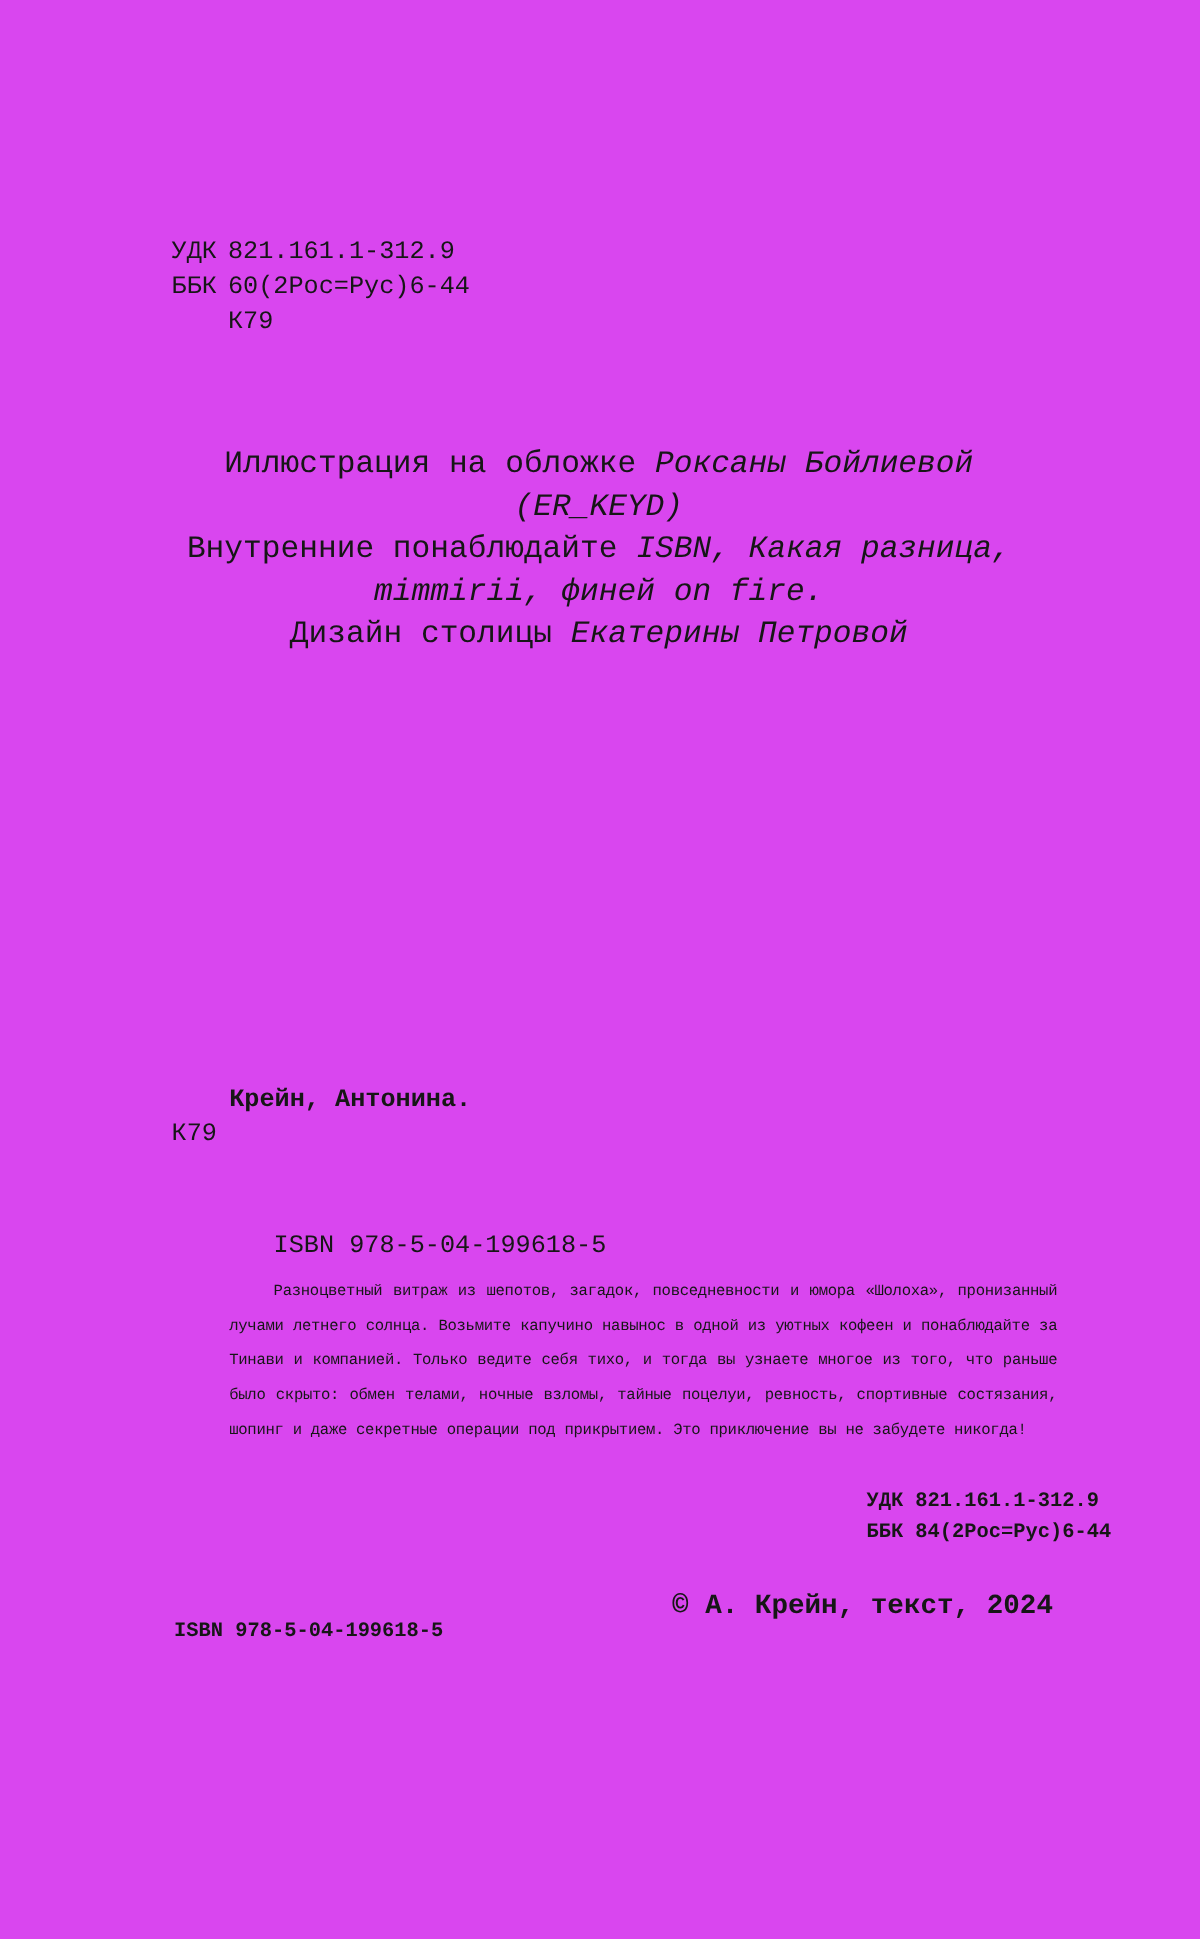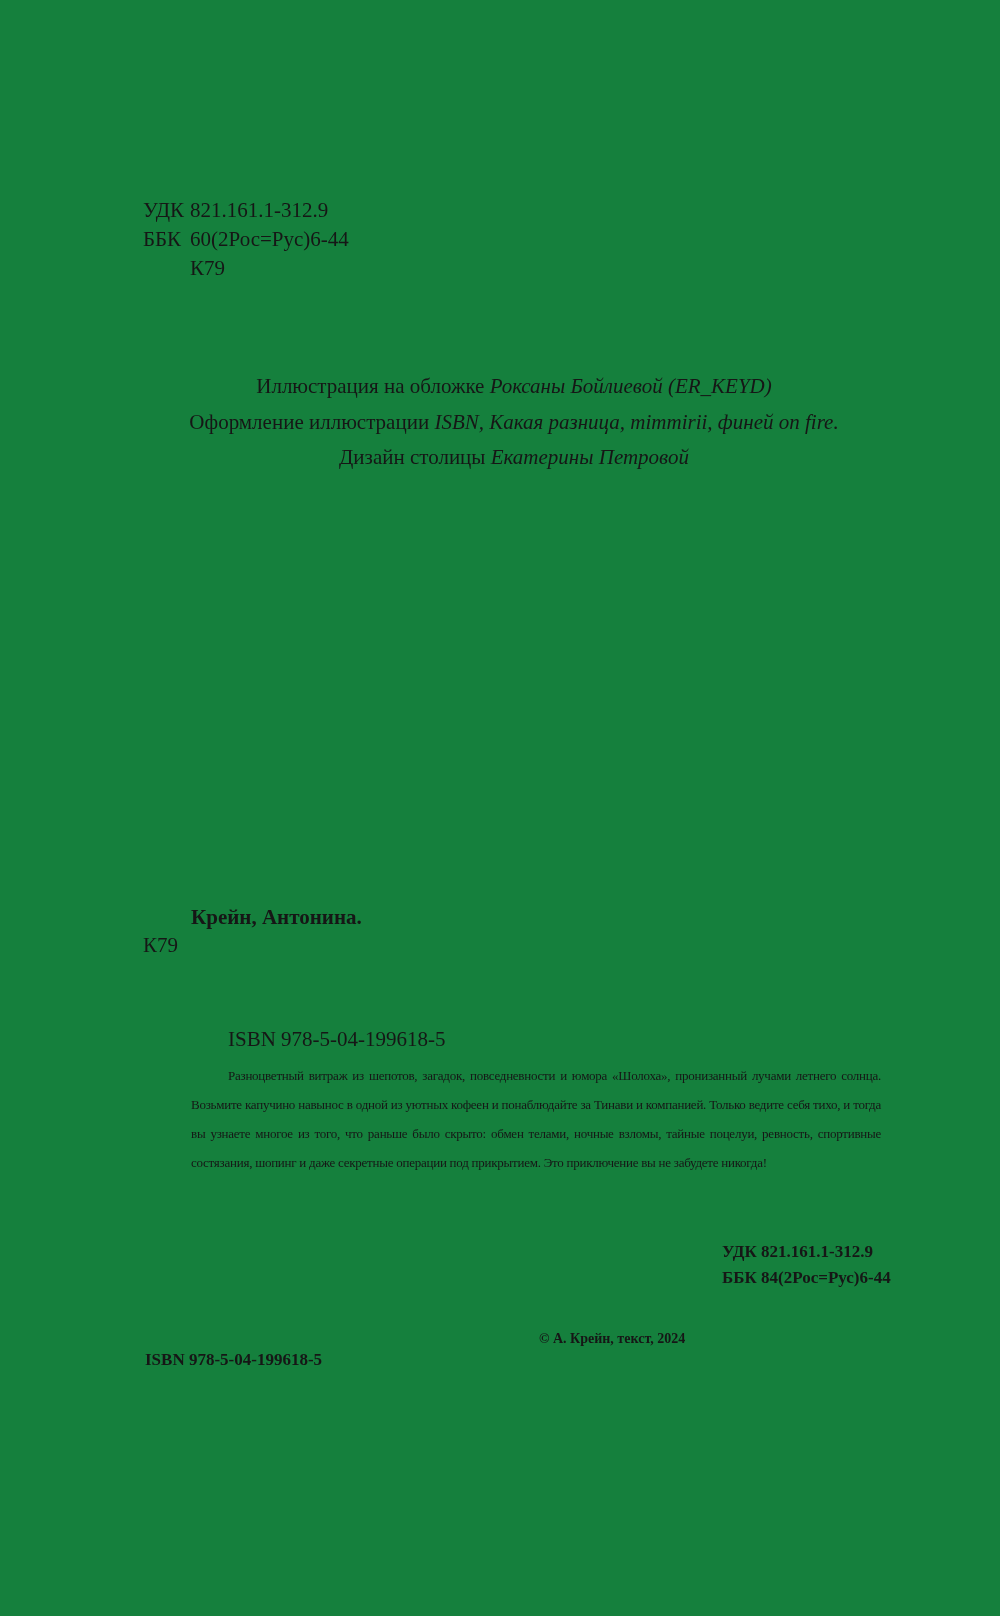--- a/index.html
+++ b/index.html
@@ -1,44 +1,44 @@
 <!DOCTYPE html>
 <html><head>
 <meta charset="utf-8">
 <style>
   * { margin: 0; padding: 0; box-sizing: border-box; }
   html, body { background: #e8e8e8; }
   .page {
     position: relative;
     width: 1000px;
     height: 1616px;
-    background: #15803d;
-    font-family: Liberation Serif, serif;
+    background: #d946ef;
+    font-family: Liberation Mono, monospace;
     color: #161616;
     overflow: hidden;
     margin: 0 auto;
   }
   
   .udc-top {
     position: absolute;
     left: 143px;
     top: 196px;
     font-size: 21px;
     line-height: 29px;
   }
   .udc-top .row { white-space: nowrap; }
   .udc-top .lbl { display: inline-block; width: 47px; }
   
   .credits {
     position: absolute;
-    left: 134px;
+    left: 119px;
     top: 369px;
     width: 760px;
     text-align: center;
-    font-size: 21px;
+    font-size: 26px;
     line-height: 35.5px;
   }
   .credits .it { font-style: italic; }
   
   .catalog {
     position: absolute;
     left: 191px;
     top: 904px;
     width: 692px;
     font-size: 21px;
@@ -79,23 +79,23 @@
   
   .footer-isbn {
     position: absolute;
     left: 145px;
     top: 1350px;
     font-size: 17px;
     font-weight: bold;
   }
   .footer-copyright {
     position: absolute;
-    left: 539px;
+    left: 560px;
     top: 1326px;
-    font-size: 14px;
+    font-size: 23px;
     font-weight: bold;
     line-height: 25px;
   }
 </style>
 </head>
 <body>
 
 <div class="page">
 
   <div class="udc-top">
@@ -108,21 +108,21 @@
     <div class="row">
       <span class="lbl"></span><span>К79</span>
     </div>
   </div>
 
   <div class="credits">
     <div>
       <span>Иллюстрация на обложке </span><span class="it">Роксаны Бойлиевой (ER_KEYD)</span>
     </div>
     <div>
-      <span>Оформление иллюстрации </span><span class="it">ISBN, Какая разница, mimmirii, финей on fire.</span>
+      <span>Внутренние понаблюдайте </span><span class="it">ISBN, Какая разница, mimmirii, финей on fire.</span>
     </div>
     <div>
       <span>Дизайн столицы </span><span class="it">Екатерины Петровой</span>
     </div>
   </div>
 
   <div class="catalog">
     <div class="author">Крейн, Антонина.</div>
     <div class="entry">
       <span class="code">К79</span>

